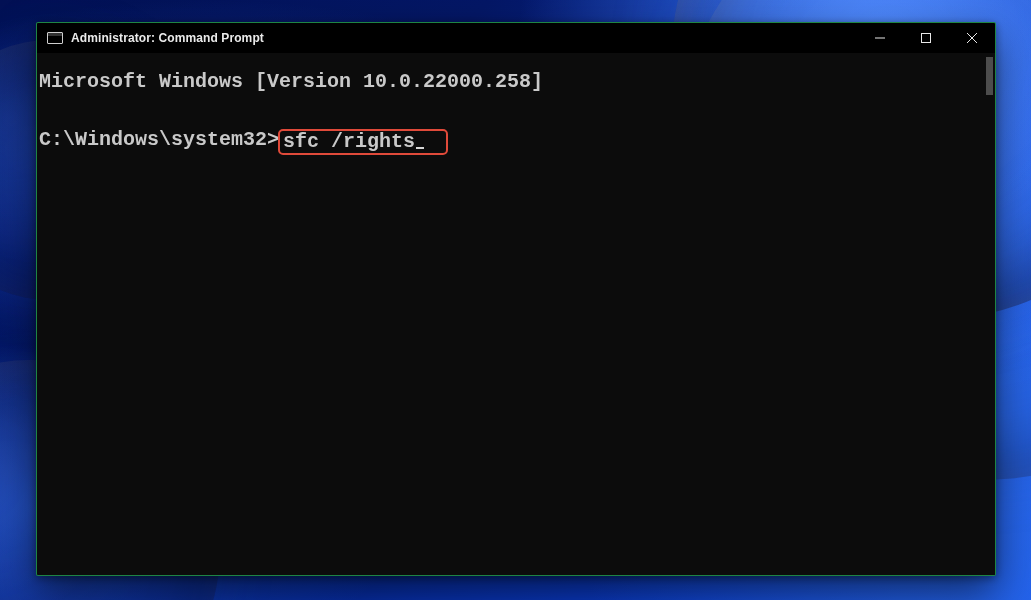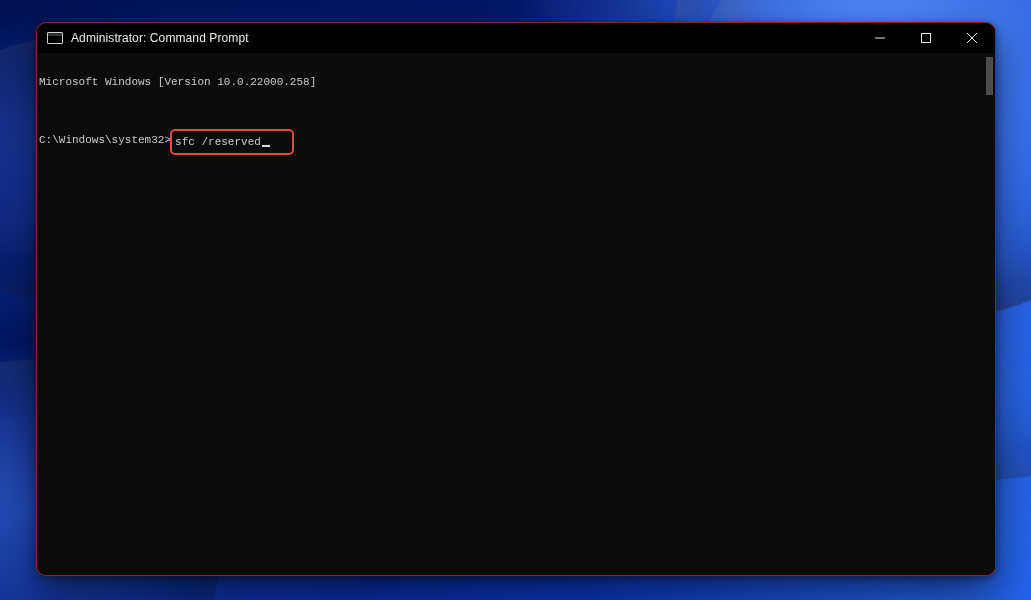--- a/index.html
+++ b/index.html
@@ -38,25 +38,26 @@
   .s3 { width: 380px; height: 380px; left: -160px; bottom: -140px; opacity: .6; }
   .s4 { width: 260px; height: 260px; left: -80px; top: 40px; opacity: .5; }
 
   
   .window {
     position: absolute;
     left: 36px;
     top: 22px;
     width: 958px;
     height: 552px;
-    border-radius: 10px;
+    border-radius: 2px;
     overflow: hidden;
     box-shadow: 0 18px 40px rgba(0,0,0,0.55), 0 2px 8px rgba(0,0,0,0.4);
-    background: #7f1d1d;
+    background: #15803d;
     border: 1px solid rgba(255,255,255,0.04);
+    font-weight: bold;
   }
 
   .titlebar {
     height: 30px;
     background: #000;
     display: flex;
     align-items: center;
     color: #e6e6e6;
     user-select: none;
   }
@@ -97,21 +98,21 @@
   .terminal-wrap {
     position: relative;
     height: calc(100% - 30px);
     background: #0c0c0c;
   }
   .terminal {
     position: absolute;
     inset: 0 12px 0 0;
     padding: 2px 4px 4px 2px;
     font-family: Consolas, "Courier New", monospace;
-    font-size: 11px;
+    font-size: 20px;
     line-height: 18px;
     color: #c9c9c9;
     white-space: pre;
   }
   .terminal .line { display: block; }
   .prompt-row { display: inline; }
   .highlight-box {
     display: inline-block;
     border: 2.5px solid #e04a3a;
     border-radius: 5px;
@@ -176,19 +177,19 @@
             <path d="M0 0 L10 10 M10 0 L0 10" stroke="#e8e8e8" stroke-width="1"></path>
           </svg>
       </div>
     </div>
   </div>
 
   <div class="terminal-wrap">
     <div class="terminal">
 <span class="line">Microsoft Windows [Version 10.0.22000.258]</span>
 <span class="line"></span>
-<span class="prompt-row"><span>C:\Windows\system32&gt;</span><span class="highlight-box"><span>sfc /reserved</span><span class="cursor"></span></span></span>
+<span class="prompt-row"><span>C:\Windows\system32&gt;</span><span class="highlight-box"><span>sfc /rights</span><span class="cursor"></span></span></span>
     </div>
     <div class="scrollbar">
       <div class="scroll-thumb"></div>
     </div>
   </div>
 </div>
 
 </body></html>

